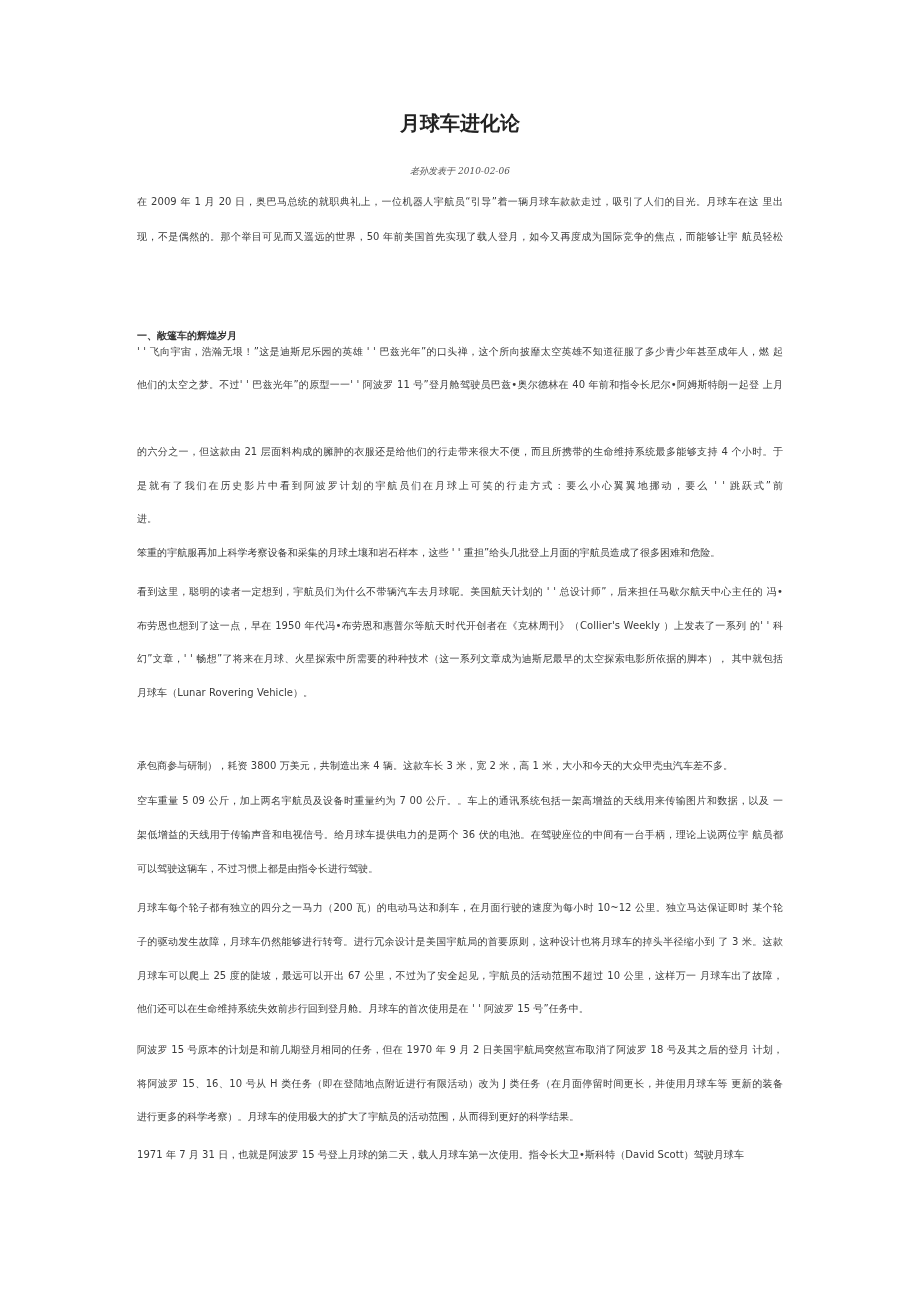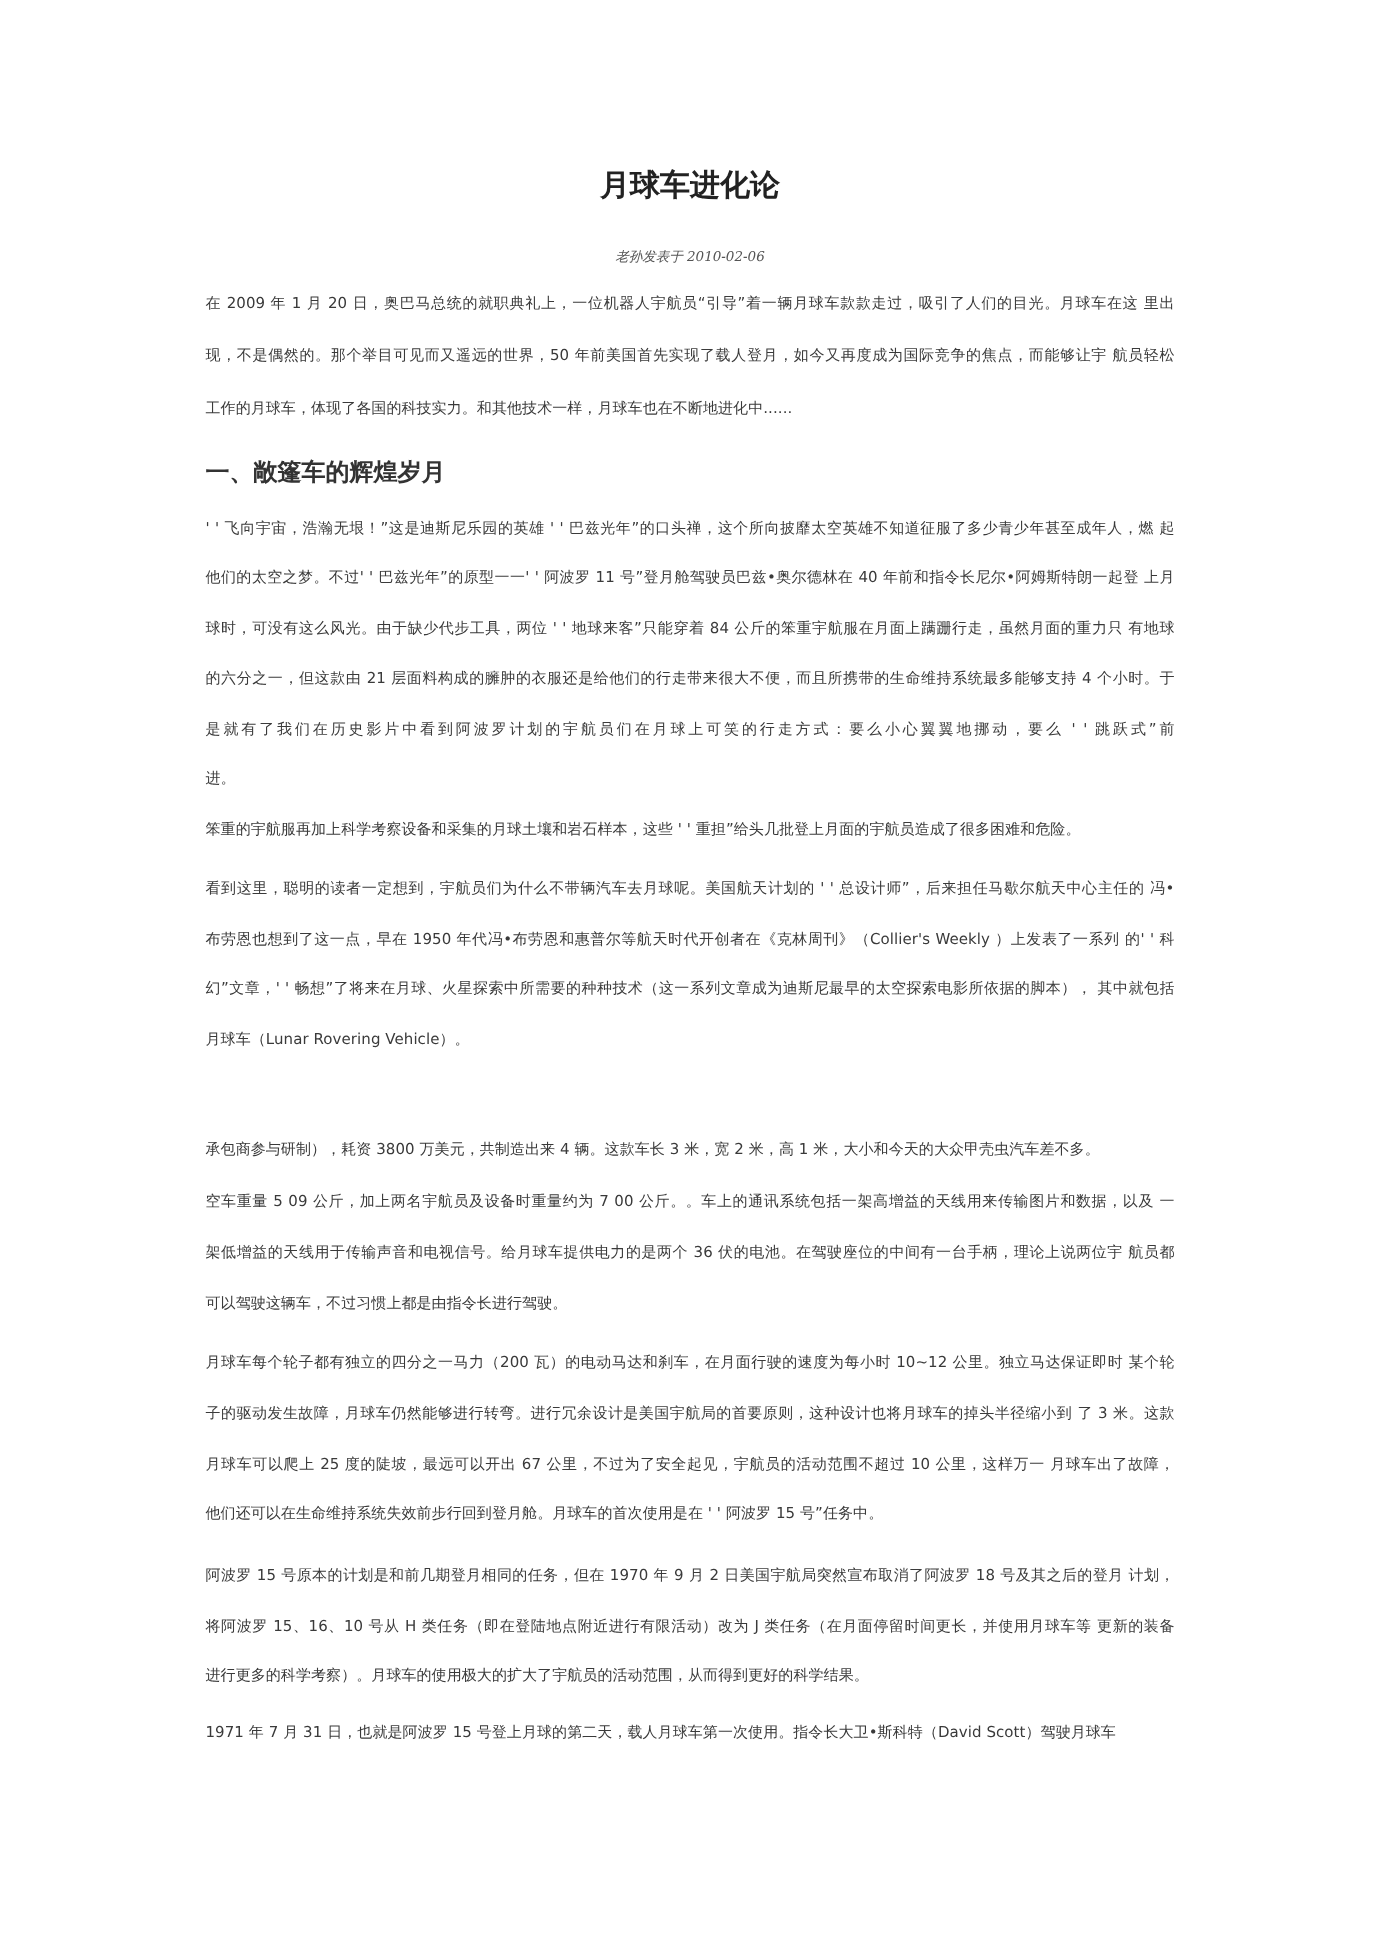--- a/index.html
+++ b/index.html
@@ -3,41 +3,39 @@
 <meta charset="utf-8">
 <style>
   html, body { margin: 0; padding: 0; background: #ffffff; }
   body { width: 920px; height: 1302px; position: relative; overflow: hidden;
          font-family: "DejaVu Sans", "Liberation Sans", sans-serif; color: #333333; }
   .page { position: absolute; left: 0; top: 0; width: 920px; height: 1302px; }
   .title { position: absolute; left: 0; width: 920px; top: 110px; text-align: center;
            font-size: 20px; font-weight: bold; color: #222; }
   .byline { position: absolute; left: 0; width: 920px; top: 165px; text-align: center;
             font-size: 9px; color: #555; font-family: "DejaVu Serif", serif; font-style: italic; }
-  .heading { position: absolute; left: 137px; font-size: 16px; font-weight: bold; color: #333; }
+  .heading { position: absolute; left: 137px; font-size: 10px; font-weight: bold; color: #333; margin-top: 24px; }
   .line { position: absolute; left: 137px; font-size: 10px; white-space: nowrap; color: #3a3a3a;
           letter-spacing: 0.05px; }
   .line.just { width: 646px; text-align: justify; text-align-last: justify; }
 </style>
 </head>
 <body>
 
 <div class="page">
   <div class="title">月球车进化论</div>
   <div class="byline">老孙发表于 2010-02-06</div>
 
   <div class="line just" style="top:195px">在 2009 年 1 月 20 日，奥巴马总统的就职典礼上，一位机器人宇航员“引导”着一辆月球车款款走过，吸引了人们的目光。月球车在这 里出</div>
   <div class="line just" style="top:230px">现，不是偶然的。那个举目可见而又遥远的世界，50 年前美国首先实现了载人登月，如今又再度成为国际竞争的焦点，而能够让宇 航员轻松</div>
-  <div class="line" style="top:265px">工作的月球车，体现了各国的科技实力。和其他技术一样，月球车也在不断地进化中......</div>
 
   <div class="heading" style="top:305px">一、敞篷车的辉煌岁月</div>
 
   <div class="line just" style="top:345px">' ' 飞向宇宙，浩瀚无垠！”这是迪斯尼乐园的英雄 ' ' 巴兹光年”的口头禅，这个所向披靡太空英雄不知道征服了多少青少年甚至成年人，燃 起</div>
   <div class="line just" style="top:378px">他们的太空之梦。不过' ' 巴兹光年”的原型一一' ' 阿波罗 11 号”登月舱驾驶员巴兹•奥尔德林在 40 年前和指令长尼尔•阿姆斯特朗一起登 上月</div>
-  <div class="line just" style="top:412px">球时，可没有这么风光。由于缺少代步工具，两位 ' ' 地球来客”只能穿着 84 公斤的笨重宇航服在月面上蹒跚行走，虽然月面的重力只 有地球</div>
   <div class="line just" style="top:445px">的六分之一，但这款由 21 层面料构成的臃肿的衣服还是给他们的行走带来很大不便，而且所携带的生命维持系统最多能够支持 4 个小时。于</div>
   <div class="line just" style="top:479px">是就有了我们在历史影片中看到阿波罗计划的宇航员们在月球上可笑的行走方式：要么小心翼翼地挪动，要么                    ' '  跳跃式”前</div>
   <div class="line" style="top:512px">进。</div>
 
   <div class="line" style="top:546px">笨重的宇航服再加上科学考察设备和采集的月球土壤和岩石样本，这些 ' ' 重担”给头几批登上月面的宇航员造成了很多困难和危险。</div>
 
   <div class="line just" style="top:585px">看到这里，聪明的读者一定想到，宇航员们为什么不带辆汽车去月球呢。美国航天计划的 ' ' 总设计师”，后来担任马歇尔航天中心主任的 冯•</div>
   <div class="line just" style="top:619px">布劳恩也想到了这一点，早在 1950 年代冯•布劳恩和惠普尔等航天时代开创者在《克林周刊》（Collier's Weekly ）上发表了一系列 的' ' 科</div>
   <div class="line just" style="top:652px">幻”文章，' ' 畅想”了将来在月球、火星探索中所需要的种种技术（这一系列文章成为迪斯尼最早的太空探索电影所依据的脚本），  其中就包括</div>
   <div class="line" style="top:686px">月球车（Lunar Rovering Vehicle）。</div>

